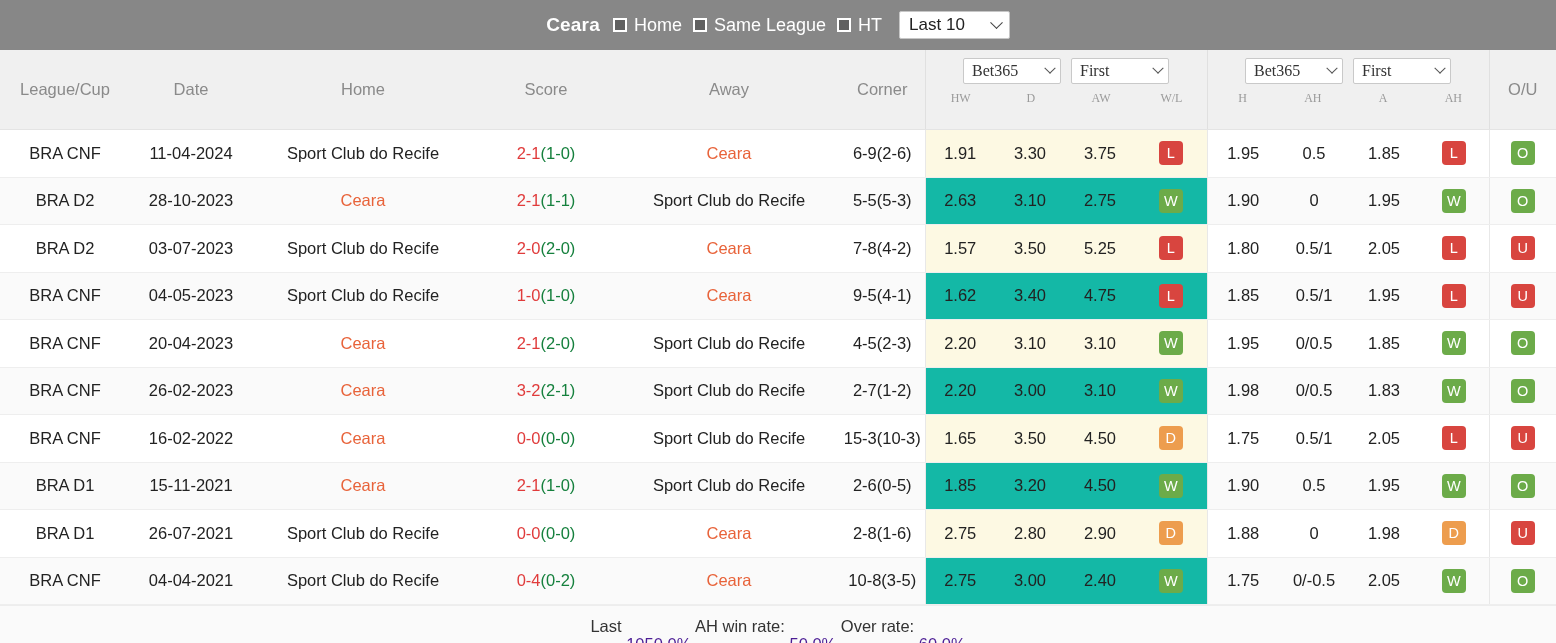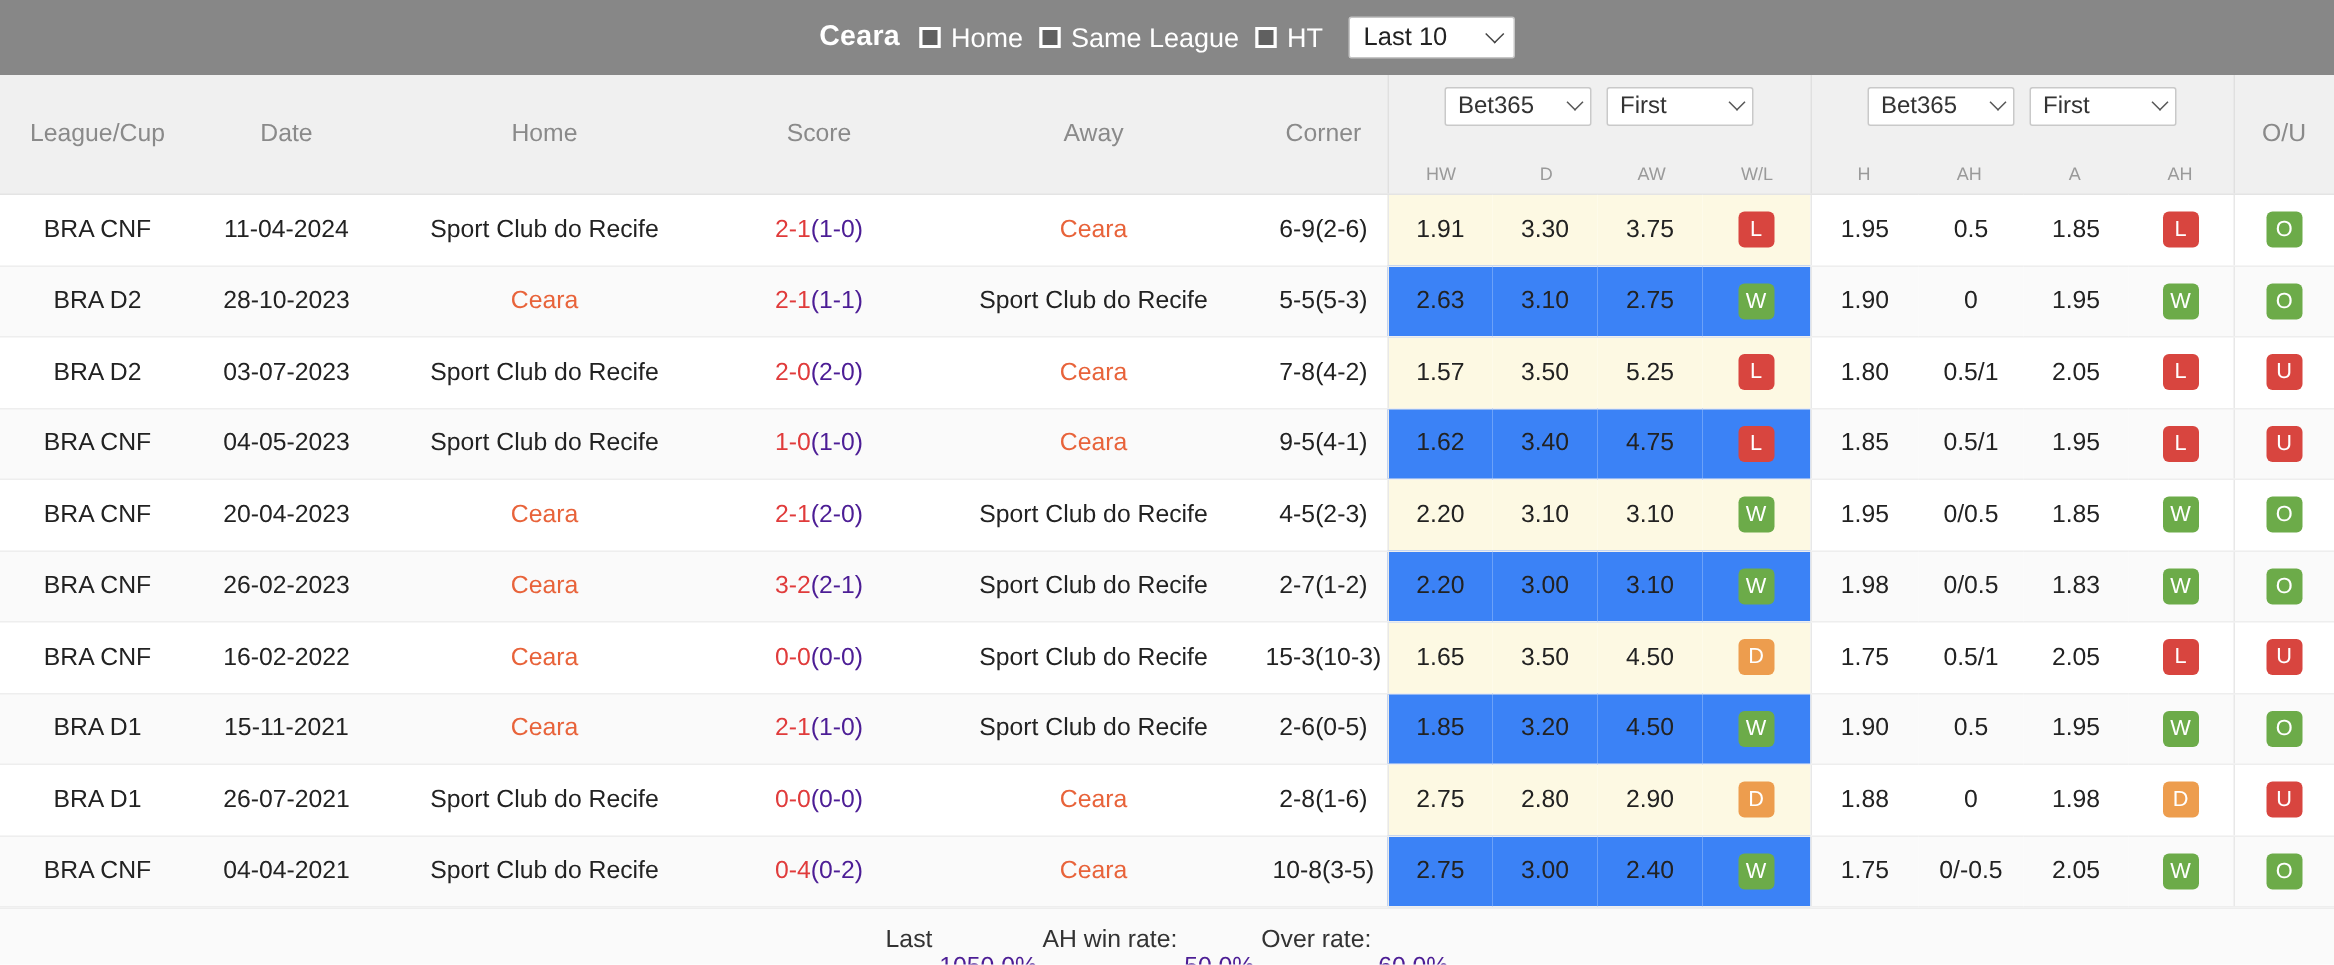--- a/index.html
+++ b/index.html
@@ -83,21 +83,22 @@
     vertical-align: middle;
     border-bottom: 1px solid #e4e4e4;
   }
   .hdr-stack {
     display: flex;
     flex-direction: column;
     align-items: center;
     justify-content: flex-start;
     height: 79px;
     padding-top: 8px;
-    gap: 25px;
+    gap: 7px;
+    font-family: Liberation Serif, serif;
   }
   .hdr-sel {
     background: #ffffff;
     border: 1px solid #c9c9c9;
     border-radius: 2px;
     height: 26px;
     min-width: 98px;
     padding: 0 6px 0 8px;
     display: flex;
     align-items: center;
@@ -122,28 +123,28 @@
     height: 47.5px;
     font-size: 16.5px;
     color: #222222;
     text-align: center;
     border-bottom: 1px solid #eeeeee;
     white-space: nowrap;
   }
   tbody tr.odd  td { background: #ffffff; }
   tbody tr.even td { background: #fafafa; }
   tbody tr.odd  td.yel { background: #fdf9e3; }
-  tbody tr.even td.yel { background: #3b82f6; }
+  tbody tr.even td.yel { background: #14b8a6; }
 
   td.sep-left  { border-left: 1px solid #e8e8e8; }
   th.sep-left  { border-left: 1px solid #e0e0e0; }
 
   .ceara { color: #e8633a; }
   .score-main { color: #e03b3b; }
-  .score-ht   { color: #4c1d95; }
+  .score-ht   { color: #15803d; }
 
   .badge {
     display: inline-block;
     width: 24px; height: 24px;
     line-height: 24px;
     border-radius: 4px;
     color: #ffffff;
     font-size: 14.5px;
     font-weight: normal;
     text-align: center;

